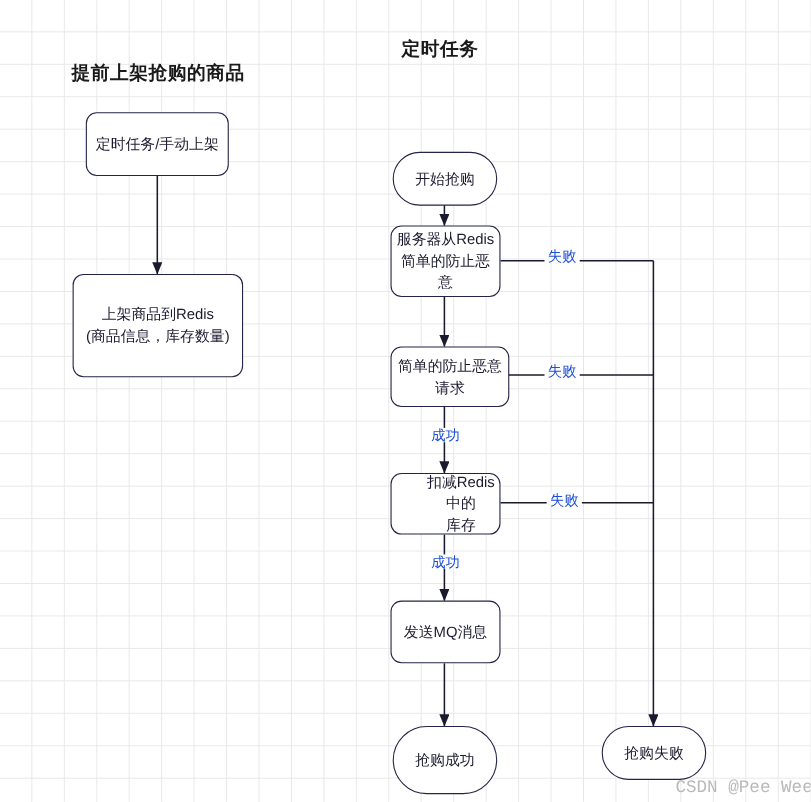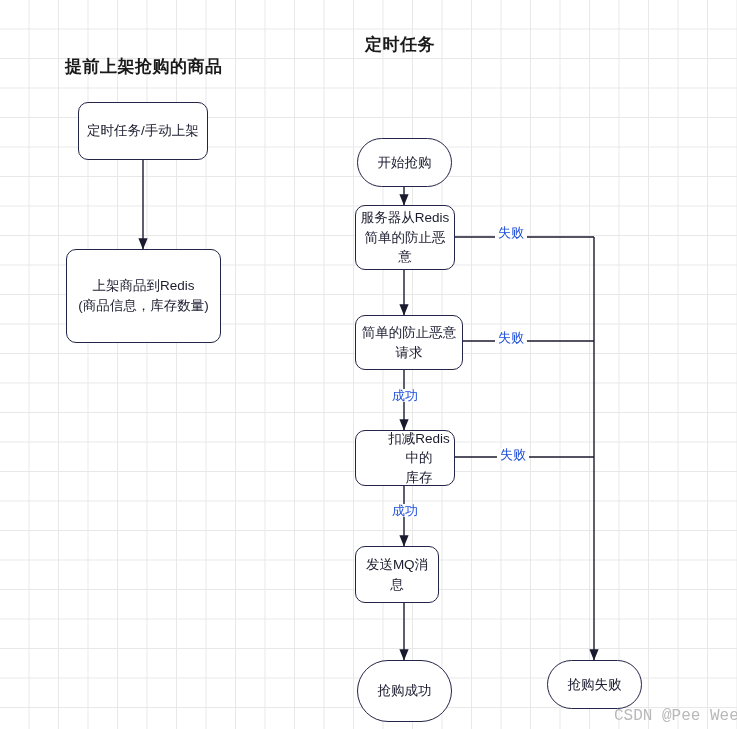--- a/index.html
+++ b/index.html
@@ -129,21 +129,21 @@
   <div class="node" style="left:355px; top:315px; width:108px; height:55px; flex-direction:column;">
     <span>简单的防止恶意</span>
     <span>请求</span>
   </div>
 
   <div class="node" style="left:355px; top:430px; width:100px; height:56px; flex-direction:column;padding-left:32px;">
     <span>扣减Redis中的</span>
     <span>库存</span>
   </div>
 
-  <div class="node" style="left:355px; top:546px; width:84px; height:57px;">
+  <div class="node" style="left:355px; top:546px; width:100px; height:57px;">
     <span>发送MQ消息</span>
   </div>
 
   <div class="node terminal" style="left:357px; top:660px; width:95px; height:62px;">
     <span>抢购成功</span>
   </div>
 
   <div class="node terminal" style="left:547px; top:660px; width:95px; height:49px;">
     <span>抢购失败</span>
   </div>

